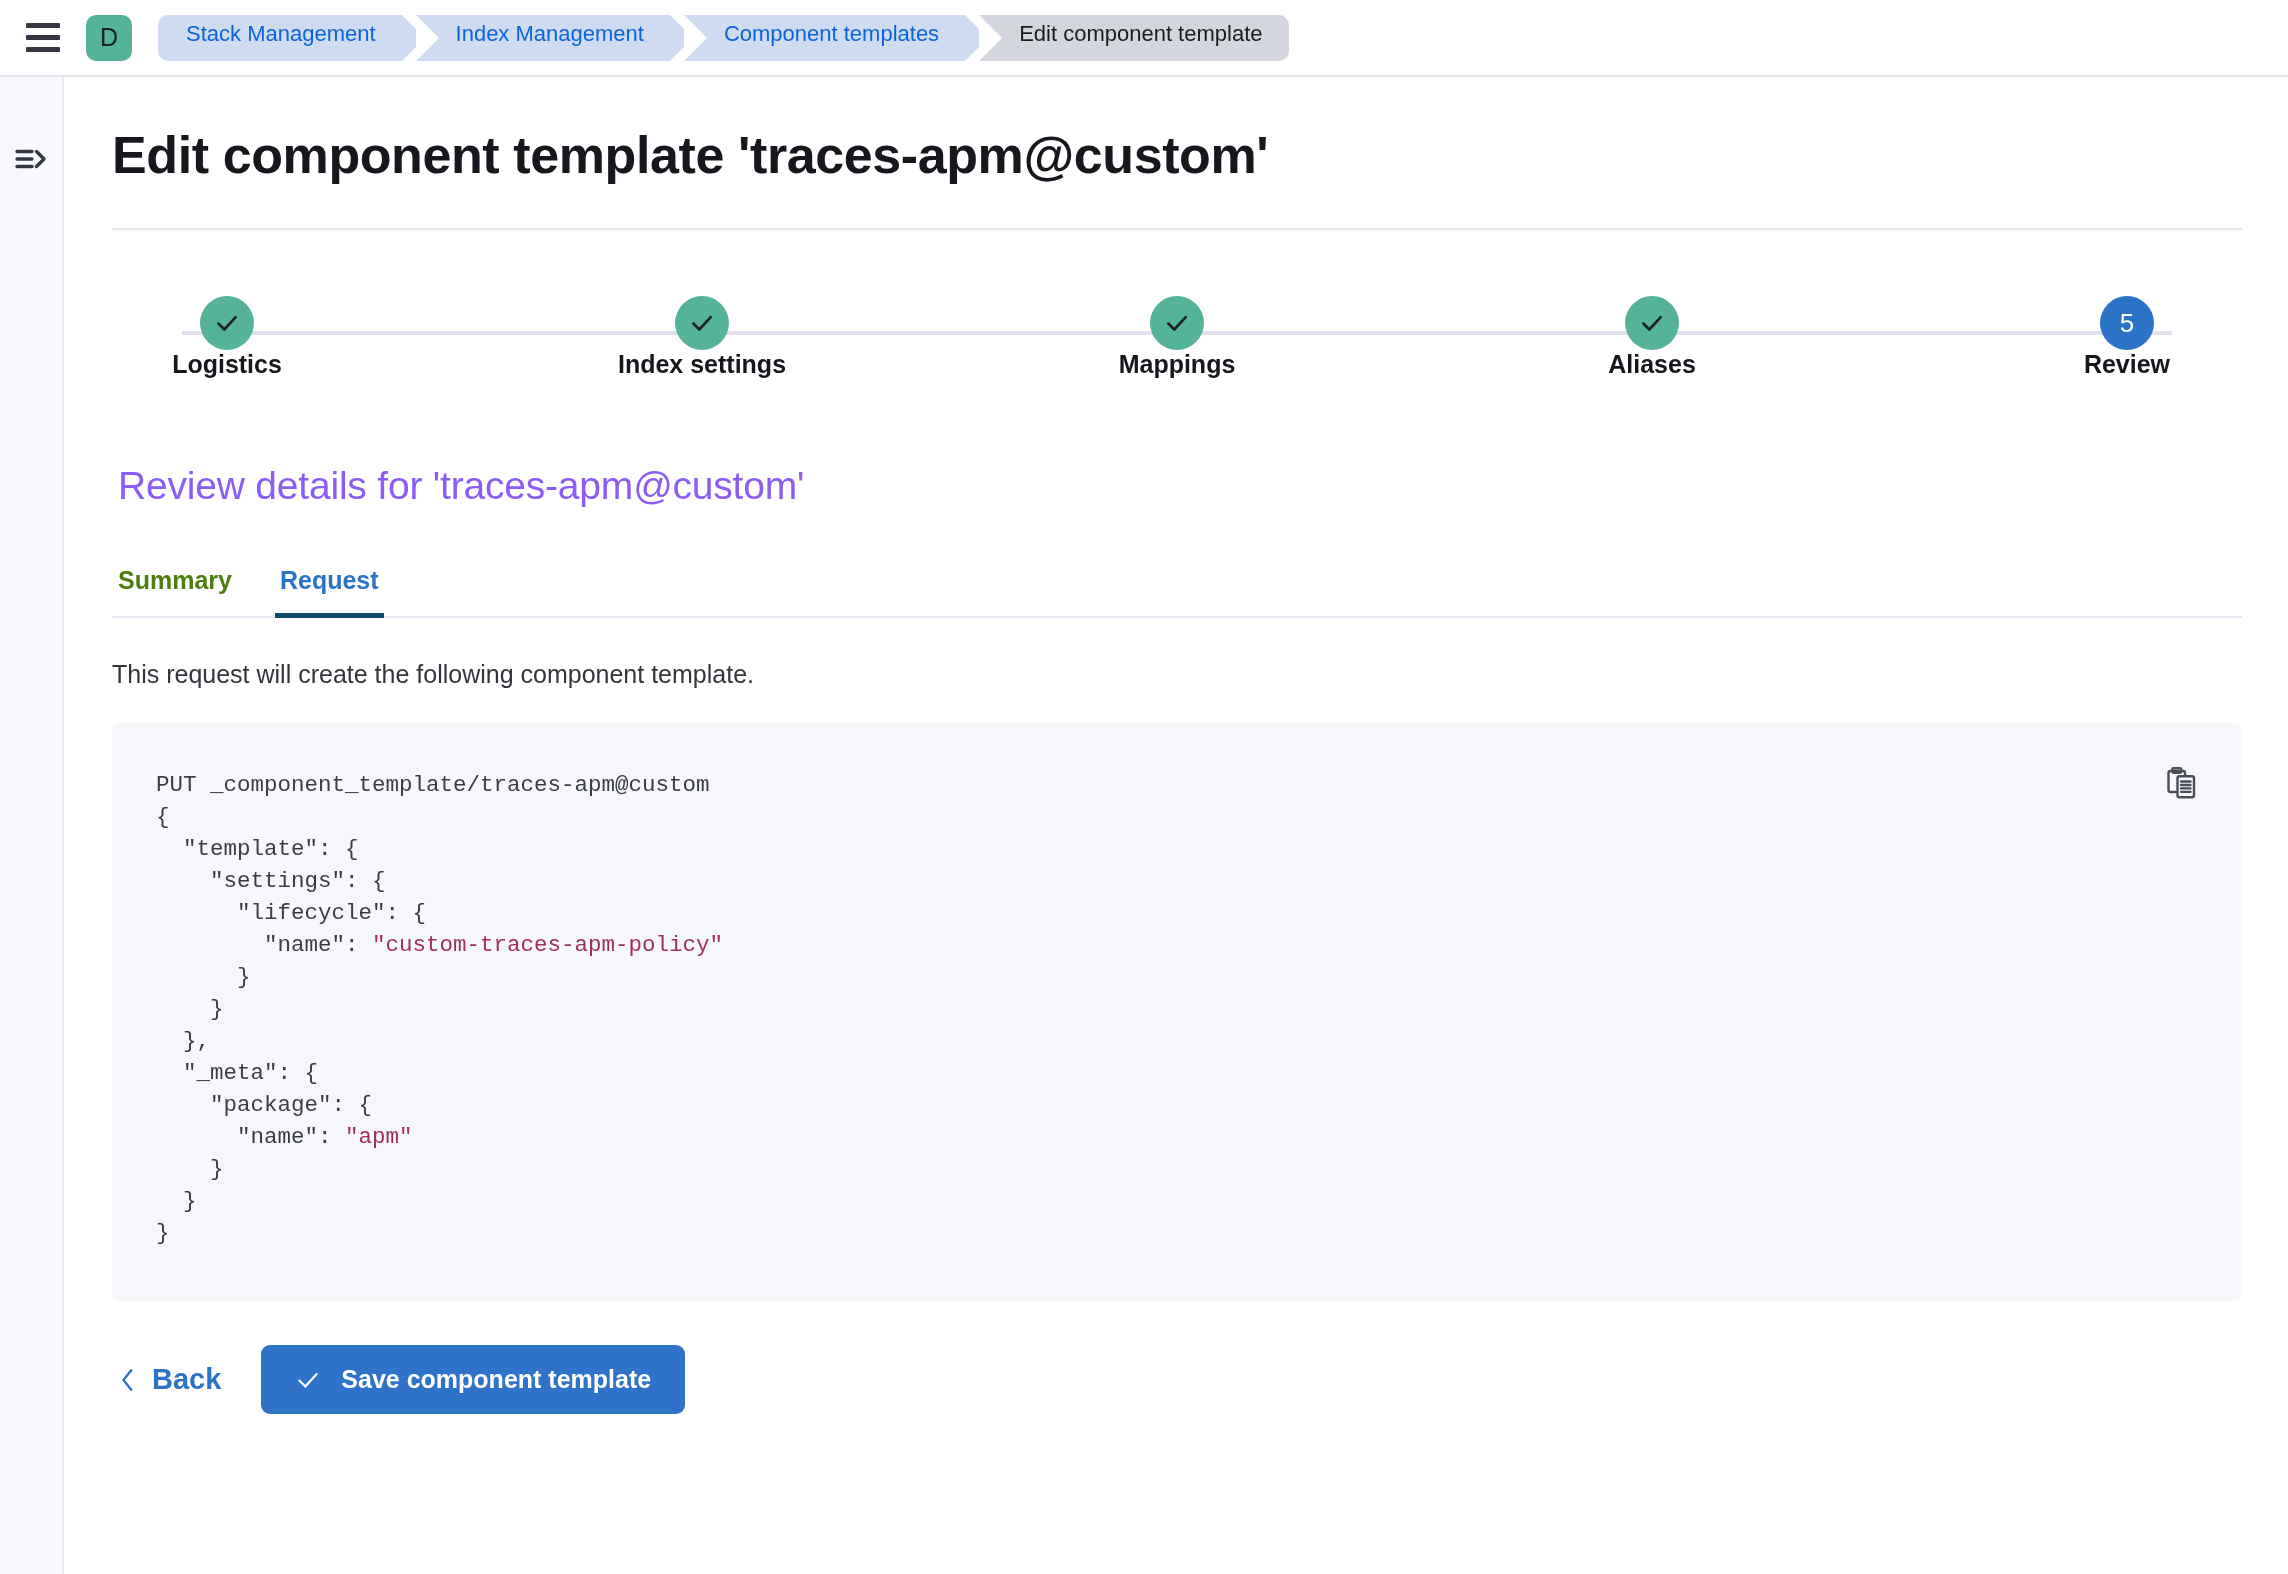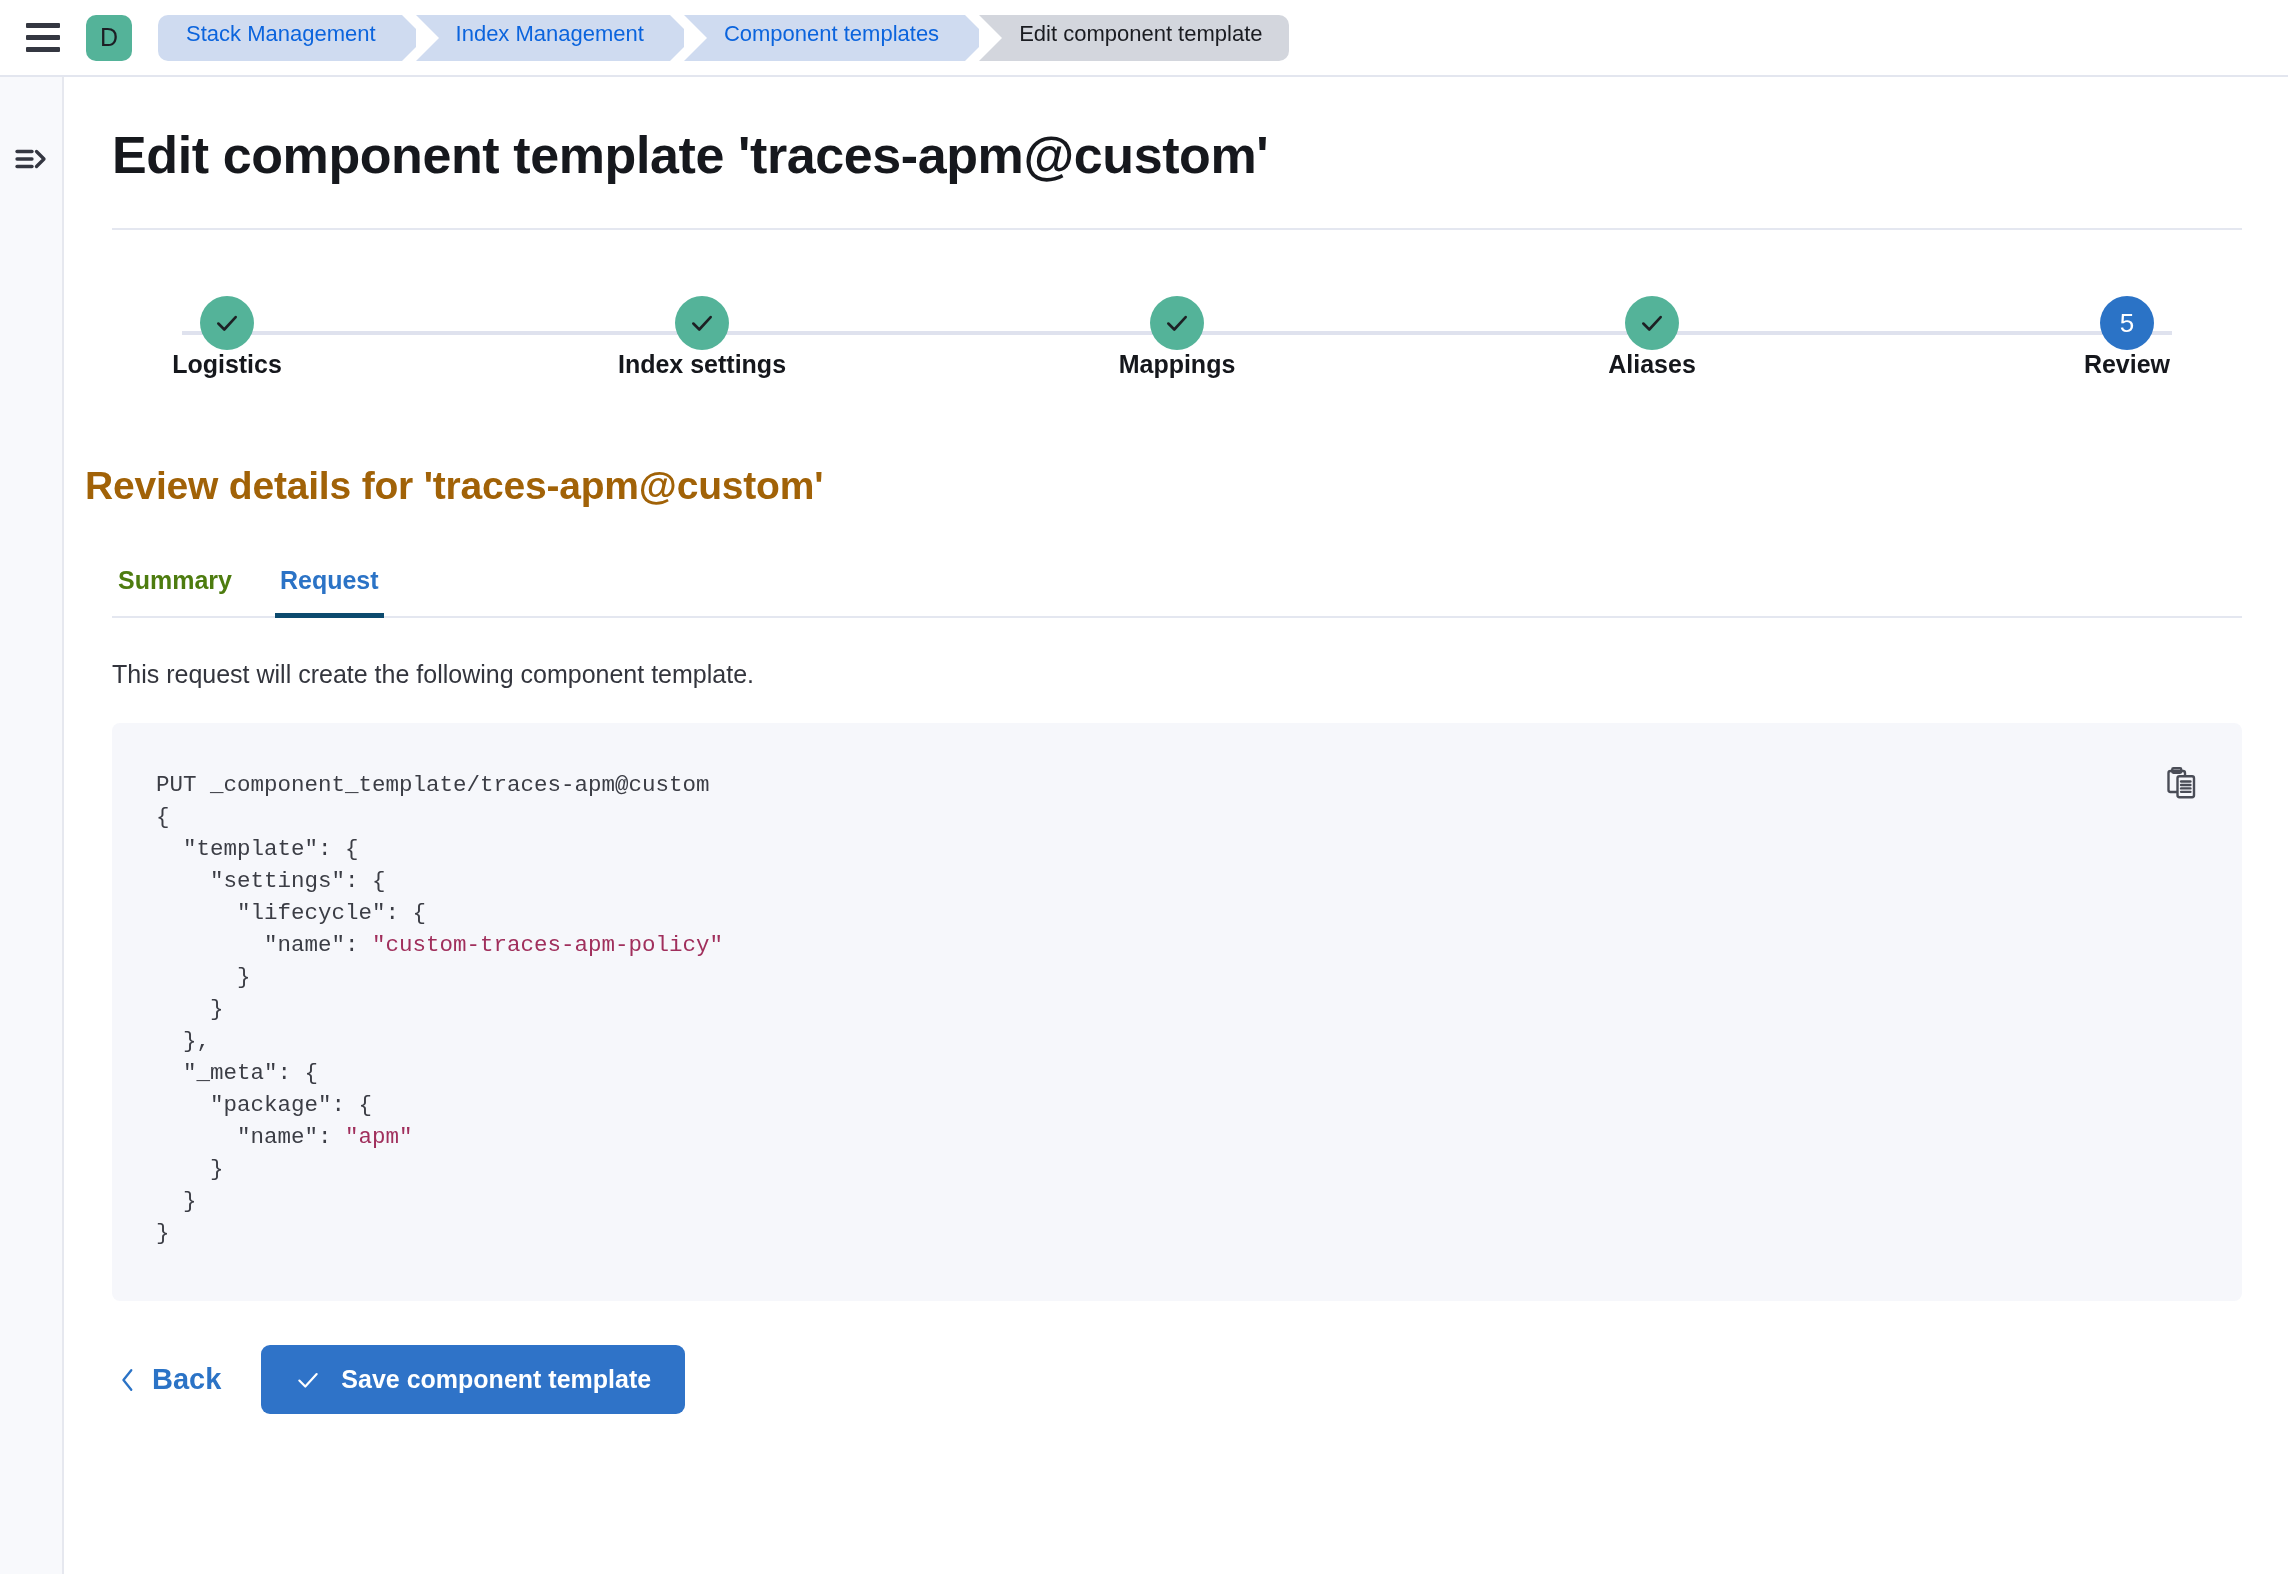--- a/index.html
+++ b/index.html
@@ -193,24 +193,24 @@
   .step-label {
     font-size: 25px;
     font-weight: bold;
     color: #15171c;
     white-space: nowrap;
   }
 
   
   .review-title {
     font-size: 39px;
-    font-weight: bold;
-    color: #a16207;
+    font-weight: normal;
+    color: #8b5cf6;
     letter-spacing: -0.2px;
-    margin: 38px 0 0 19px;
+    margin: 38px 0 0 52px;
   }
   .tabs {
     margin: 56px 46px 0 46px;
     border-bottom: 2px solid #e4e7f0;
     display: flex;
     gap: 38px;
     padding-left: 1px;
   }
   .tab {
     font-size: 25px;

